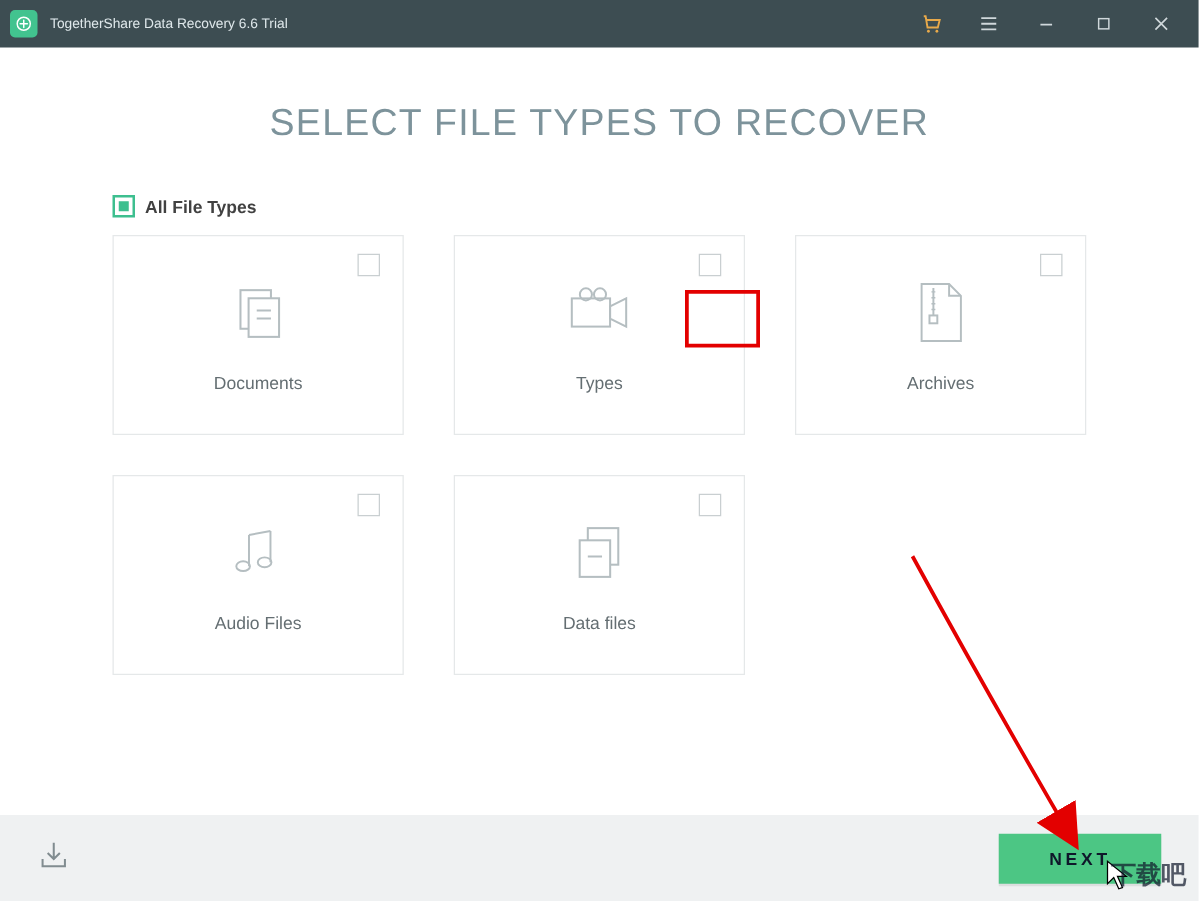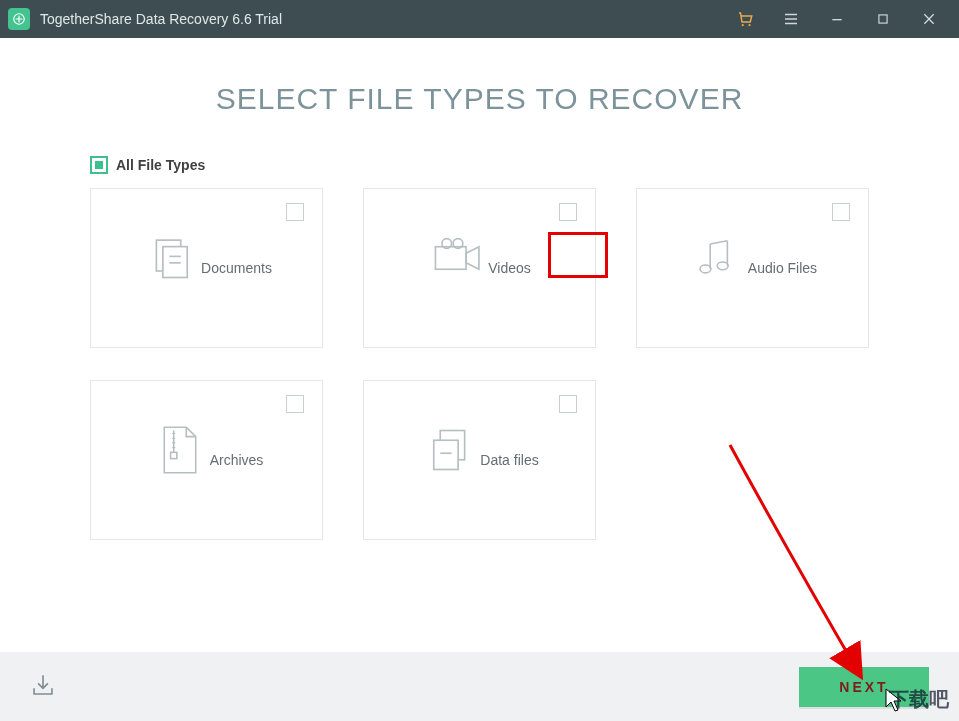--- a/index.html
+++ b/index.html
@@ -10,21 +10,21 @@
   background: #ffffff;
   overflow: hidden;
   position: relative;
 }
 .titlebar {
   height: 38px;
   background: #3d4d52;
   display: flex;
   align-items: center;
   color: #e8eef0;
-  font-size: 14px;
+  font-size: 11px;
   padding: 0 10px 0 8px;
 }
 .app-logo {
   width: 22px;
   height: 22px;
   background: #42c38f;
   border-radius: 4px;
   display: flex;
   align-items: center;
   justify-content: center;
@@ -78,21 +78,21 @@
   display: grid;
   grid-template-columns: repeat(3, 1fr);
   gap: 32px 40px;
   margin-top: 14px;
 }
 .card {
   border: 1px solid #e5e8e9;
   height: 160px;
   position: relative;
   display: flex;
-  flex-direction: row;
+  flex-direction: column;
   align-items: center;
   justify-content: center;
   cursor: pointer;
 }
 .card-checkbox {
   position: absolute;
   top: 14px; right: 18px;
   width: 18px; height: 18px;
   border: 1px solid #c9cfd1;
   background: #fff;
@@ -129,21 +129,21 @@
   padding: 0 30px;
 }
 .import-icon {
   color: #818c90;
   cursor: pointer;
 }
 .footer-spacer { flex: 1; }
 .next-btn {
   width: 130px; height: 40px;
   background: #4cc684;
-  color: #7f1d1d;
+  color: #0f172a;
   font-size: 14px;
   font-weight: 700;
   letter-spacing: 3px;
   border: none;
   cursor: pointer;
   display: flex;
   align-items: center;
   justify-content: center;
   box-shadow: 0 2px 0 rgba(0,0,0,0.08);
 }
@@ -239,48 +239,48 @@
     <div class="card">
       <span class="card-checkbox"></span>
       <div class="card-icon">
         <svg width="58" height="48" viewBox="0 0 72 56" fill="none" stroke="currentColor" stroke-width="2">
           <rect x="8" y="14" width="38" height="28"></rect>
           <path d="M46 22l16-8v28l-16-8z"></path>
           <circle cx="22" cy="10" r="6"></circle>
           <circle cx="36" cy="10" r="6"></circle>
         </svg>
       </div>
-      <div class="card-label">Videos</div>
-    </div>
-
-    <div class="card">
-      <span class="card-checkbox"></span>
-      <div class="card-icon">
-        <svg width="50" height="50" viewBox="0 0 64 64" fill="none" stroke="currentColor" stroke-width="2">
-          <path d="M22 14v32M44 10v32"></path>
-          <path d="M22 14l22-4"></path>
-          <ellipse cx="16" cy="46" rx="7" ry="5"></ellipse>
-          <ellipse cx="38" cy="42" rx="7" ry="5"></ellipse>
-        </svg>
-      </div>
-      <div class="card-label">Audio Files</div>
+      <div class="card-label">Types</div>
     </div>
 
     <div class="card">
       <span class="card-checkbox"></span>
       <div class="card-icon">
         <svg width="44" height="52" viewBox="0 0 56 66" fill="none" stroke="currentColor" stroke-width="2">
           <path d="M8 4h28l12 12v46H8z"></path>
           <path d="M36 4v12h12"></path>
           <path d="M20 8v28"></path>
           <rect x="16" y="36" width="8" height="8"></rect>
           <path d="M18 12h4M18 18h4M18 24h4M18 30h4" stroke-width="1.5"></path>
         </svg>
       </div>
       <div class="card-label">Archives</div>
+    </div>
+
+    <div class="card">
+      <span class="card-checkbox"></span>
+      <div class="card-icon">
+        <svg width="50" height="50" viewBox="0 0 64 64" fill="none" stroke="currentColor" stroke-width="2">
+          <path d="M22 14v32M44 10v32"></path>
+          <path d="M22 14l22-4"></path>
+          <ellipse cx="16" cy="46" rx="7" ry="5"></ellipse>
+          <ellipse cx="38" cy="42" rx="7" ry="5"></ellipse>
+        </svg>
+      </div>
+      <div class="card-label">Audio Files</div>
     </div>
 
     <div class="card">
       <span class="card-checkbox"></span>
       <div class="card-icon">
         <svg width="52" height="52" viewBox="0 0 64 64" fill="none" stroke="currentColor" stroke-width="2">
           <rect x="20" y="8" width="30" height="36"></rect>
           <rect x="12" y="20" width="30" height="36" fill="#fff"></rect>
           <line x1="20" y1="36" x2="34" y2="36"></line>
         </svg>

